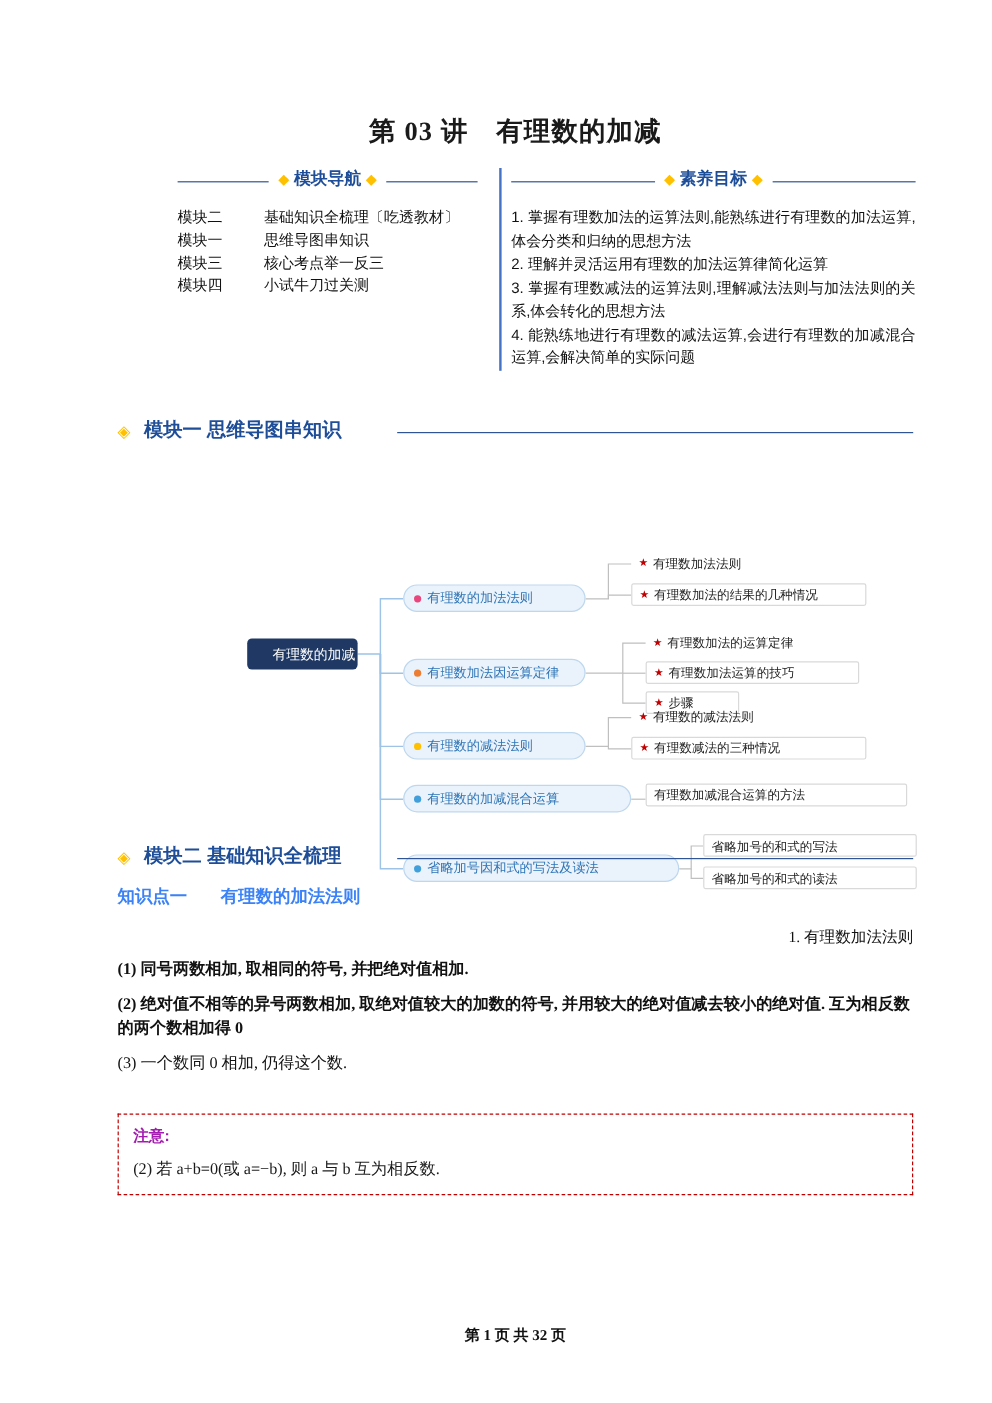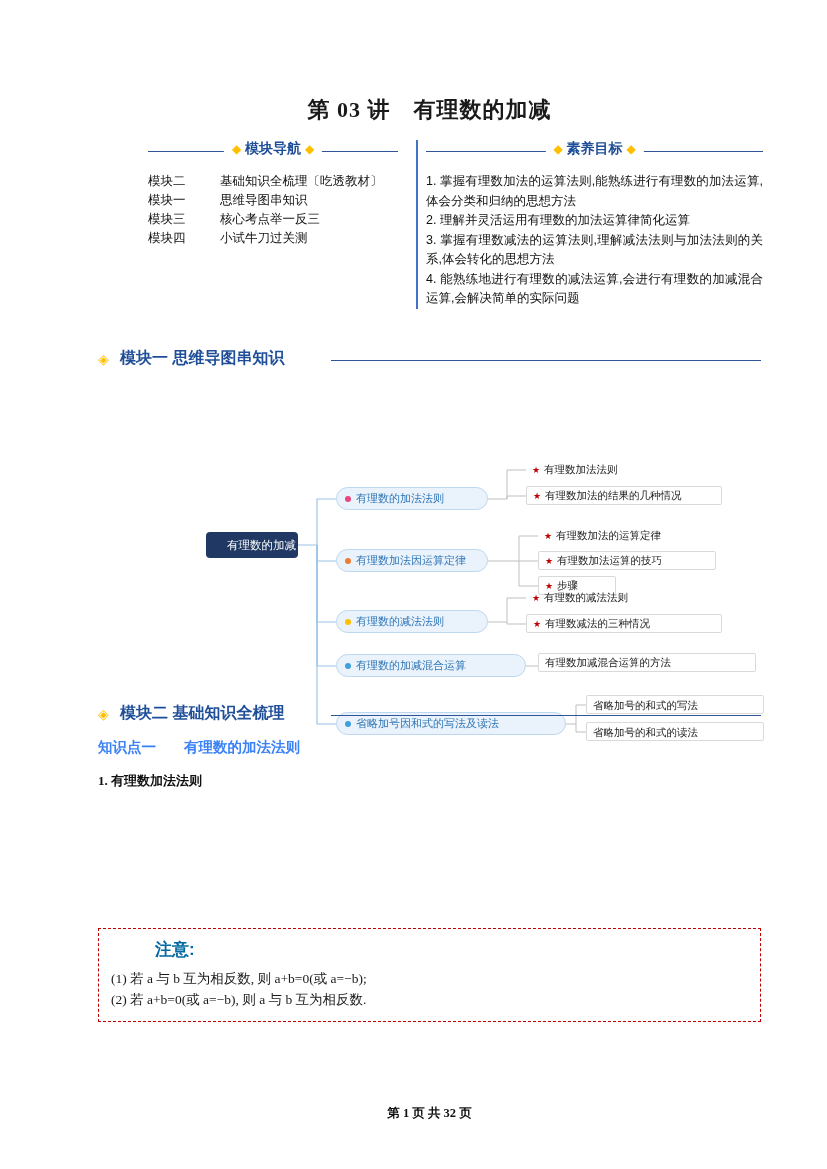--- a/index.html
+++ b/index.html
@@ -135,33 +135,32 @@
     font-family:"Liberation Sans","DejaVu Sans",sans-serif;
     font-size:14.5px;font-weight:bold;color:#3b82f6;white-space:nowrap;
   }
   .kp .kp-name{margin-left:24px;}
 
   .body-text{
     position:absolute;left:82px;width:663px;
     font-family:"Liberation Serif","DejaVu Serif",serif;
     font-size:13.5px;color:#111;
   }
-  .bt-bold{font-weight:bold;}
+  .bt-bold{font-weight:normal;text-align:right;}
   .para{margin-bottom:9px;line-height:20px;}
   .para b{font-weight:bold;}
 
   
   .notebox{
     position:absolute;left:82px;width:663px;box-sizing:border-box;
     border:1px dashed #c00000;padding:9px 12px 11px 12px;
   }
   .notebox .nb-title{
-    color:#0369a1;font-weight:bold;font-size:17px;margin-bottom:7px;
-    font-family:"Liberation Sans","DejaVu Sans",sans-serif;
-    margin-left:44px;
+    color:#a21caf;font-weight:bold;font-size:13px;margin-bottom:7px;
+    font-family:"Liberation Sans","DejaVu Sans",sans-serif;
   }
   .notebox .nb-line{
     font-family:"Liberation Serif","DejaVu Serif",serif;
     font-size:13.5px;line-height:21px;
   }
 
   
   .footer{
     position:absolute;left:0;top:1105px;width:827px;text-align:center;
     font-family:"Liberation Serif","DejaVu Serif",serif;
@@ -327,21 +326,31 @@
     <div class="line" style="width:430px;"></div>
   </div>
 
   <div class="kp" style="top:738px;">
     <span>知识点一</span>
     <span class="kp-name">有理数的加法法则</span>
   </div>
 
   <div class="body-text bt-bold" style="top:772px;font-size:13px;">1. 有理数加法法则</div>
 
+  <div class="body-text" style="top:798px;">
+    <div class="para">
+      <b>(1) 同号两数相加, 取相同的符号, 并把绝对值相加.</b>
+    </div>
+    <div class="para">
+      <b>(2) 绝对值不相等的异号两数相加, 取绝对值较大的加数的符号, 并用较大的绝对值减去较小的绝对值. 互为相反数的两个数相加得 0</b>
+    </div>
+    <div class="para">
+      <span>(3) 一个数同 0 相加, 仍得这个数.</span>
+    </div>
+  </div>
 
   <div class="notebox" style="top:928px;">
     <div class="nb-title">注意:</div>
-    <div class="nb-line">(1) 若 a 与 b 互为相反数, 则 a+b=0(或 a=−b);</div>
     <div class="nb-line">(2) 若 a+b=0(或 a=−b), 则 a 与 b 互为相反数.</div>
   </div>
 
   <div class="footer">第 1 页 共 32 页</div>
 </div>
 
 </body></html>

